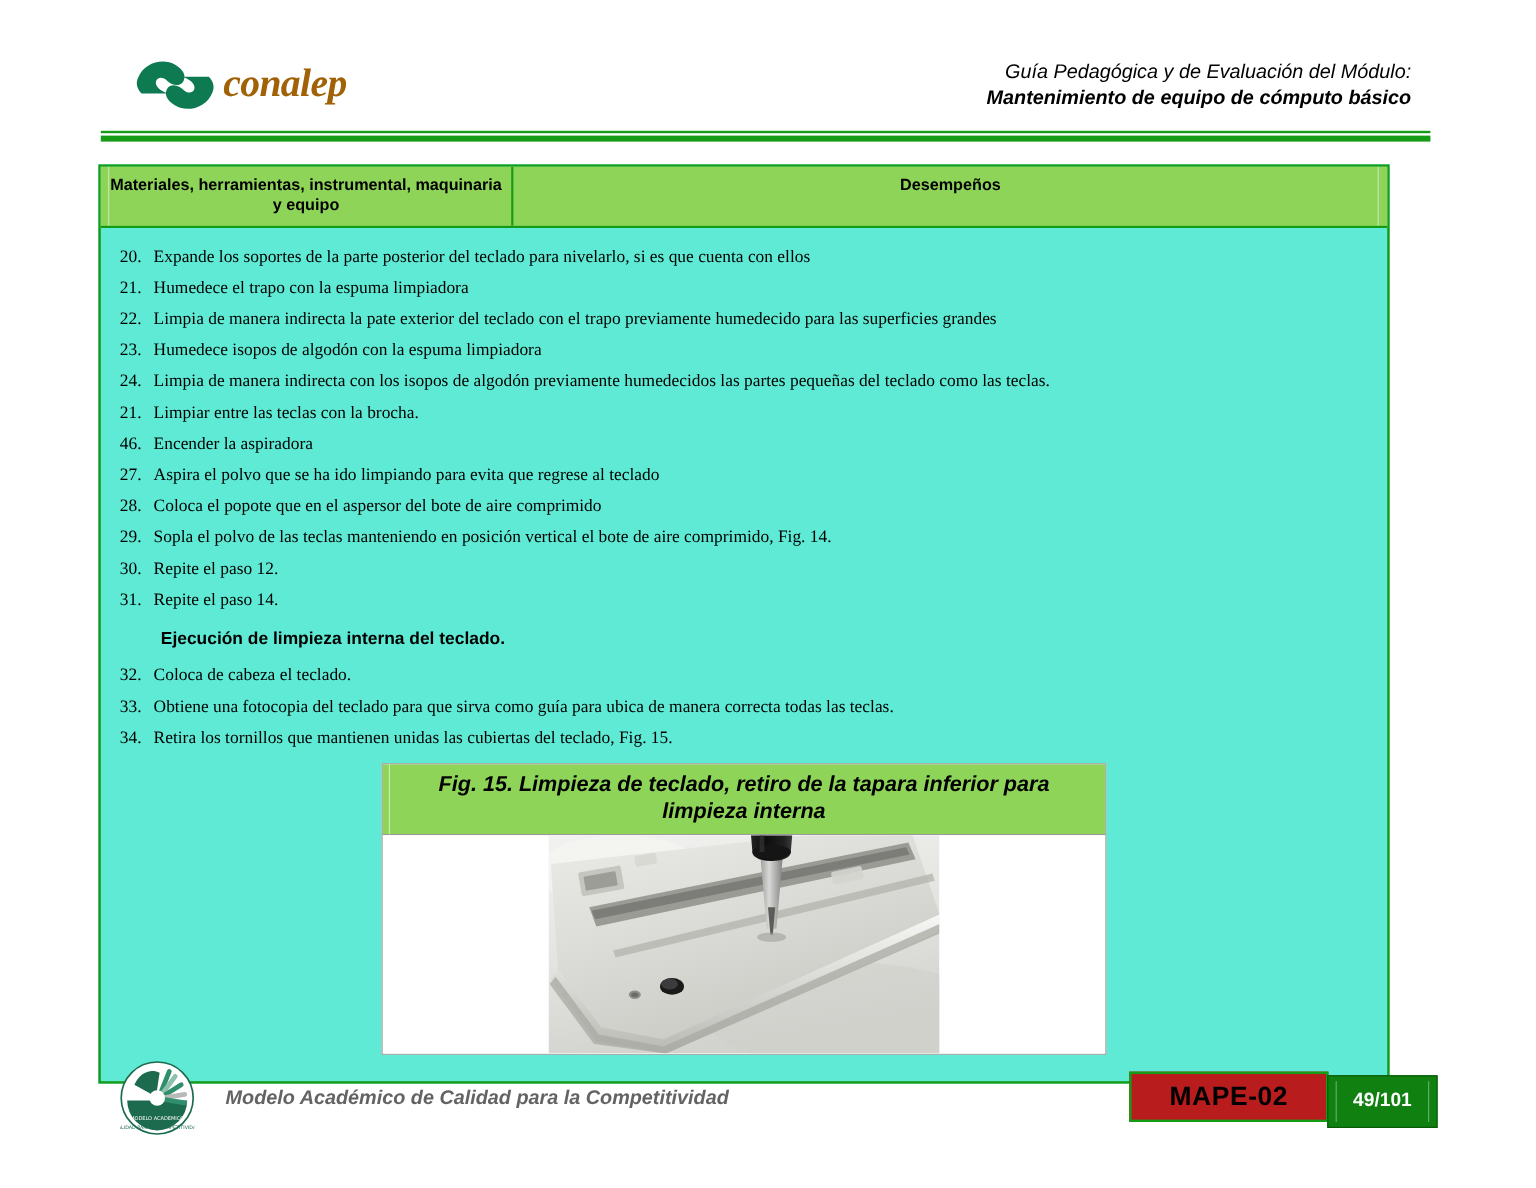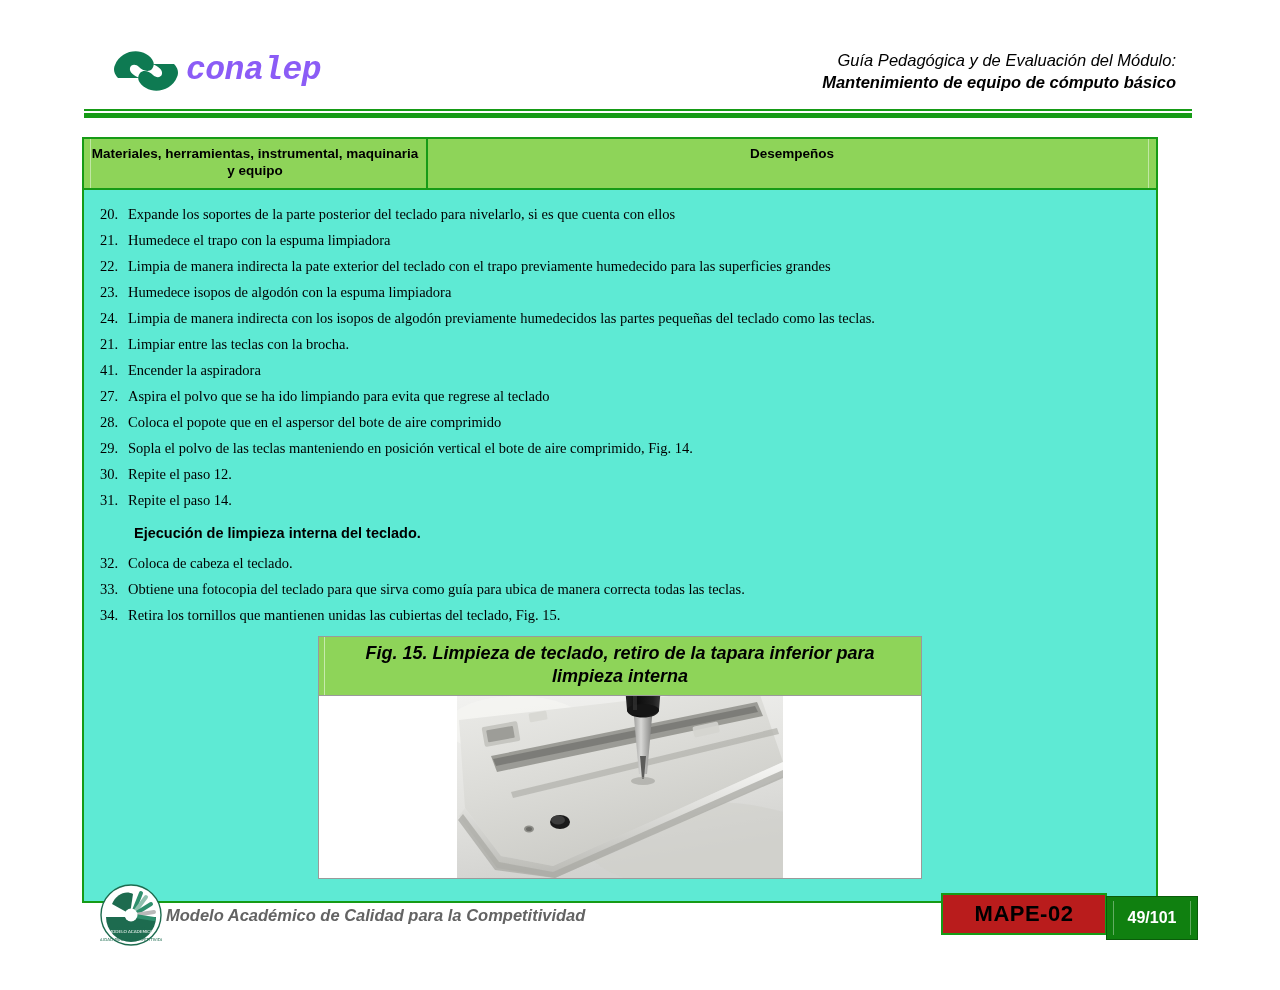--- a/index.html
+++ b/index.html
@@ -30,26 +30,26 @@
     display: flex;
     align-items: center;
     gap: 6px;
   }
   .logo-mark {
     width: 68px;
     height: 46px;
     flex: none;
   }
   .logo-word {
-    font-family: Liberation Mono, monospace;
+    font-family: Liberation Serif, serif;
     font-size: 33px;
     font-weight: bold;
     font-style: italic;
     letter-spacing: -0.5px;
-    color: #8b5cf6;
+    color: #a16207;
     line-height: 1;
     padding-bottom: 2px;
   }
   .header-title {
     position: absolute;
     right: 104px;
     top: 50px;
     text-align: right;
     line-height: 1.32;
   }
@@ -216,21 +216,21 @@
     top: 868px;
     width: 1280px;
     height: 122px;
   }
   .macc {
     position: absolute;
     left: 100px;
     top: 16px;
     display: flex;
     align-items: center;
-    gap: 4px;
+    gap: 26px;
   }
   .macc-mark { width: 62px; height: 62px; flex: none; }
   .macc-text {
     font-size: 16.5px;
     font-style: italic;
     font-weight: bold;
     color: #636363;
     white-space: nowrap;
   }
   .code-block {
@@ -336,21 +336,21 @@
       </li>
       <li class="step-item">
         <span class="step-num">24.</span>
         <span class="step-text">Limpia de manera indirecta con los isopos de algodón previamente humedecidos las partes pequeñas del teclado como las teclas.</span>
       </li>
       <li class="step-item">
         <span class="step-num">21.</span>
         <span class="step-text">Limpiar entre las teclas con la brocha.</span>
       </li>
       <li class="step-item">
-        <span class="step-num">41.</span>
+        <span class="step-num">46.</span>
         <span class="step-text">Encender la aspiradora</span>
       </li>
       <li class="step-item">
         <span class="step-num">27.</span>
         <span class="step-text">Aspira el polvo que se ha ido limpiando para evita que regrese al teclado</span>
       </li>
       <li class="step-item">
         <span class="step-num">28.</span>
         <span class="step-text">Coloca el popote que en el aspersor del bote de aire comprimido</span>
       </li>

